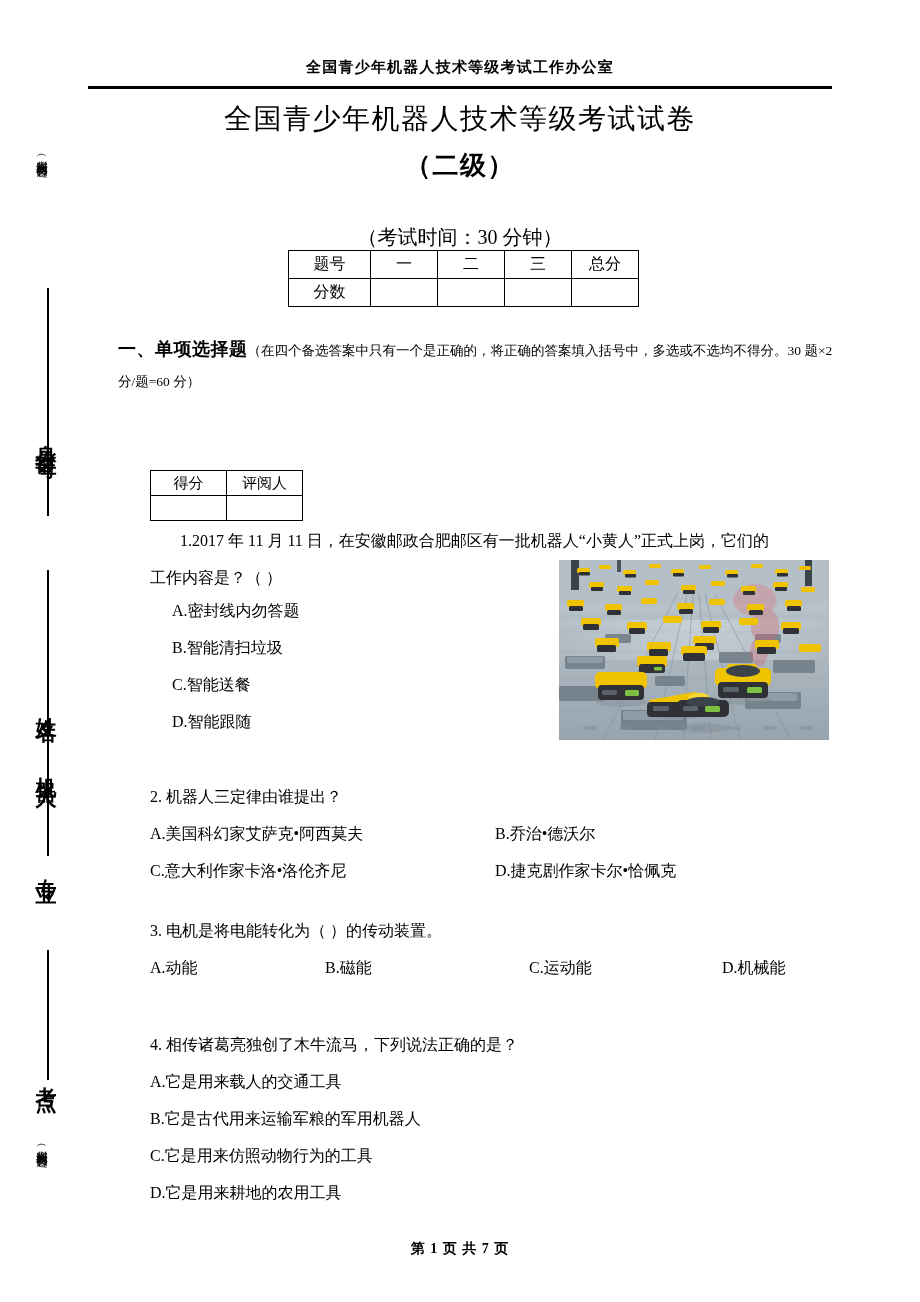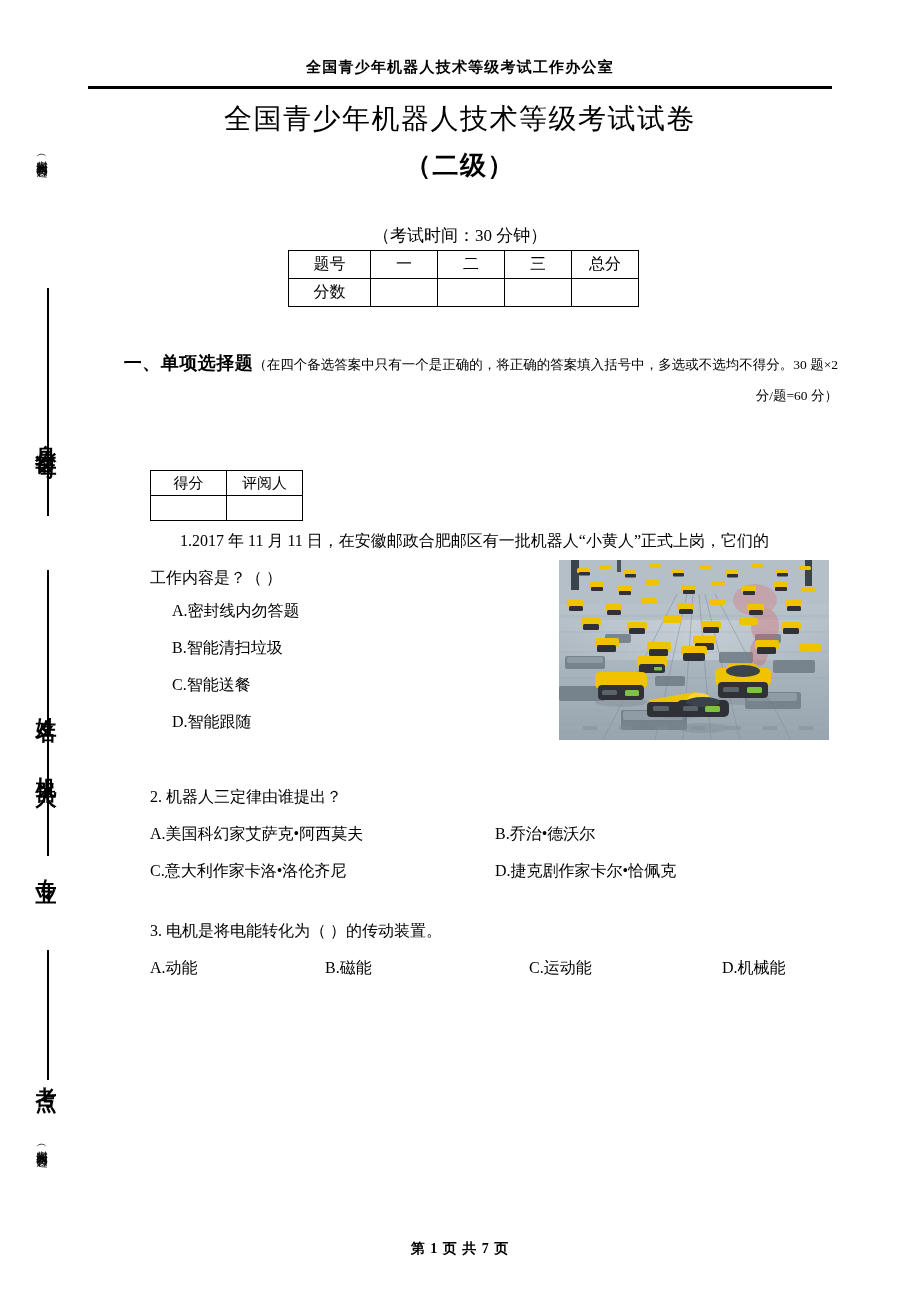--- a/index.html
+++ b/index.html
@@ -92,21 +92,21 @@
     letter-spacing: 1.5px;
     font-family: "Liberation Sans", "DejaVu Sans", sans-serif;
   }
 
   .exam-duration {
     position: absolute;
     left: 88px;
     top: 224px;
     width: 744px;
     text-align: center;
-    font-size: 17px;
+    font-size: 20px;
   }
 
   
   .score-table {
     position: absolute;
     left: 288px;
     top: 250px;
     border-collapse: collapse;
     table-layout: fixed;
     width: 350px;
@@ -119,26 +119,25 @@
     font-size: 16px;
     padding: 0;
   }
   .score-table col.lbl { width: 82px; }
   .score-table col.c   { width: 67px; }
 
   
   .section-head {
     position: absolute;
     left: 118px;
-    top: 348px;
+    top: 334px;
     width: 720px;
     font-size: 15px;
     line-height: 30px;
     text-indent: 0;
-    text-align: right;
   }
   .section-head .sec-title {
     font-size: 18px;
     font-weight: bold;
     font-family: "Liberation Sans", "DejaVu Sans", sans-serif;
     letter-spacing: 0.5px;
   }
   .section-head .sec-note {
     font-size: 13.5px;
   }
@@ -518,16 +517,23 @@
     </div>
   </div>
 
   <div class="q four-col" style="left:150px; top:912px; width:720px;">
     <div>3. 电机是将电能转化为（    ）的传动装置。</div>
     <div class="opt-row">
       <span class="opt c1">A.动能</span><span class="opt c2">B.磁能</span><span class="opt c3">C.运动能</span><span class="opt">D.机械能</span>
     </div>
   </div>
 
+  <div class="q" style="left:150px; top:1026px; width:720px;">
+    <div>4. 相传诸葛亮独创了木牛流马，下列说法正确的是？</div>
+    <div class="opt opt-row">A.它是用来载人的交通工具</div>
+    <div class="opt opt-row">B.它是古代用来运输军粮的军用机器人</div>
+    <div class="opt opt-row">C.它是用来仿照动物行为的工具</div>
+    <div class="opt opt-row">D.它是用来耕地的农用工具</div>
+  </div>
 
   <div class="footer">第 1 页 共 7 页</div>
 
 </div>
 
 </body></html>

